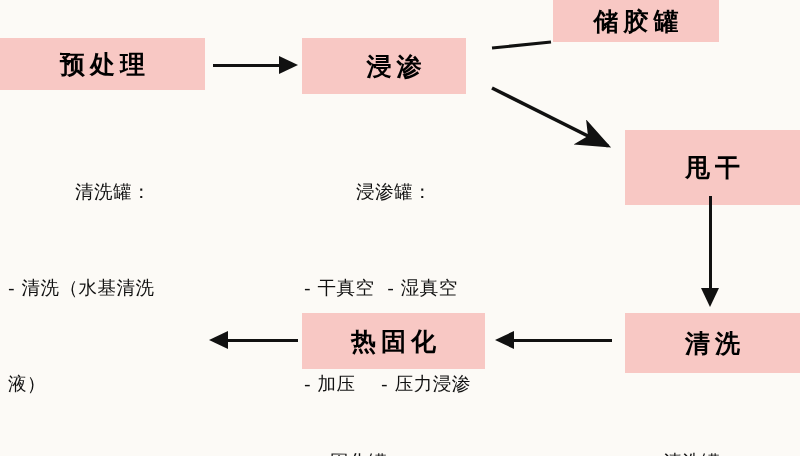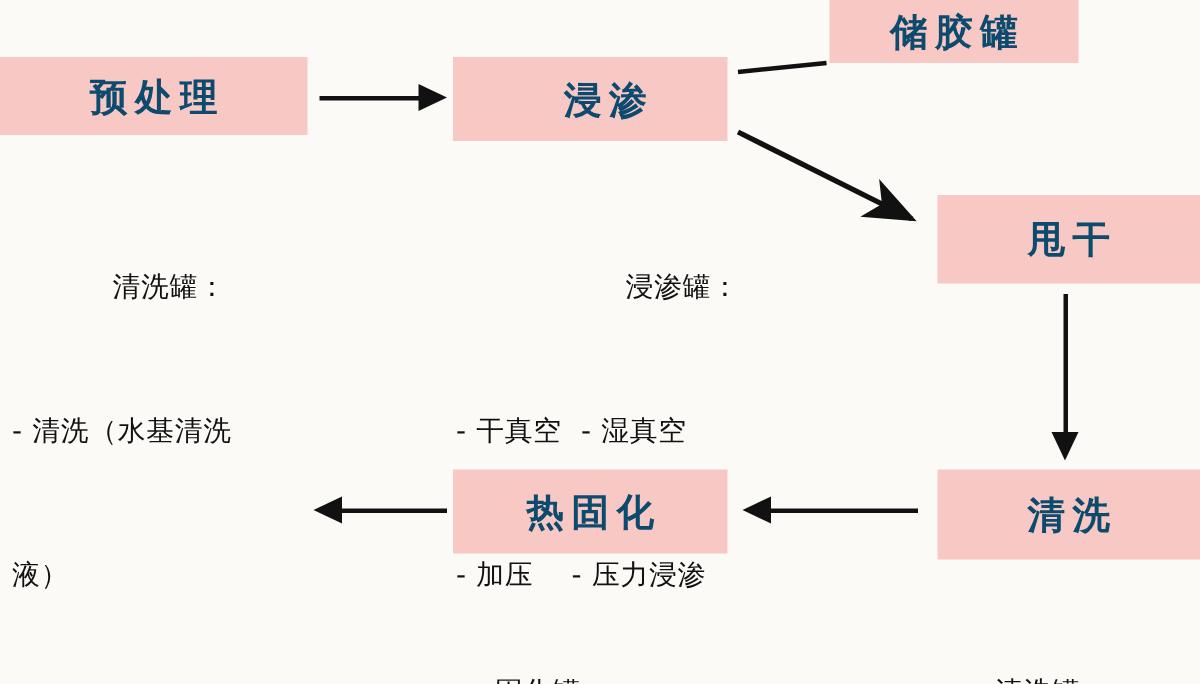--- a/index.html
+++ b/index.html
@@ -24,21 +24,21 @@
     position: absolute;
     background: #F8C8C4;
     display: flex;
     align-items: center;
     justify-content: center;
     box-sizing: border-box;
   }
   .box-label {
     font-weight: bold;
     font-size: 25px;
-    color: #0c4a6e;
+    color: #000000;
     letter-spacing: 5px;
     text-indent: 5px;
     white-space: nowrap;
     line-height: 1;
   }
 
   
   .caption {
     position: absolute;
     color: #111111;
@@ -97,50 +97,50 @@
 </style>
 </head>
 <body>
 
 <div id="canvas">
 
   <div class="box" style="left:0px; top:38px; width:205px; height:52px;">
     <span class="box-label">预处理</span>
   </div>
 
-  <div class="box" style="left:302px; top:38px; width:183px; height:56px;padding-left:20px;">
+  <div class="box" style="left:302px; top:38px; width:164px; height:56px;padding-left:20px;">
     <span class="box-label">浸渗</span>
   </div>
 
   <div class="box" style="left:553px; top:0px; width:166px; height:42px;">
     <span class="box-label">储胶罐</span>
   </div>
 
-  <div class="box" style="left:625px; top:130px; width:175px; height:59px;">
+  <div class="box" style="left:625px; top:130px; width:175px; height:75px;">
     <span class="box-label">甩干</span>
   </div>
 
   <div class="box" style="left:625px; top:313px; width:175px; height:60px;">
     <span class="box-label">清洗</span>
   </div>
 
   <div class="box" style="left:302px; top:313px; width:183px; height:56px;">
     <span class="box-label">热固化</span>
   </div>
 
 
   <div class="caption" style="left:8px; top:112px; width:210px;">
     <span class="caption-title ctr">清洗罐：</span>
     <span class="caption-line">- 清洗（水基清洗</span>
     <span class="caption-line">液）</span>
     
   </div>
 
   <div class="caption" style="left:304px; top:112px; width:250px;">
-    <span class="caption-title ctr" style="text-align:center; padding-left:52px;">浸渗罐：</span>
+    <span class="caption-title ctr" style="text-align:left; padding-left:52px;">浸渗罐：</span>
     <span class="caption-line">- 干真空  - 湿真空</span>
     <span class="caption-line">- 加压    - 压力浸渗</span>
     
   </div>
 
   <div class="caption" style="left:322px; top:382px; width:180px;">
     <span class="caption-title" style="padding-left:8px;">固化罐：</span>
     
   </div>
 

